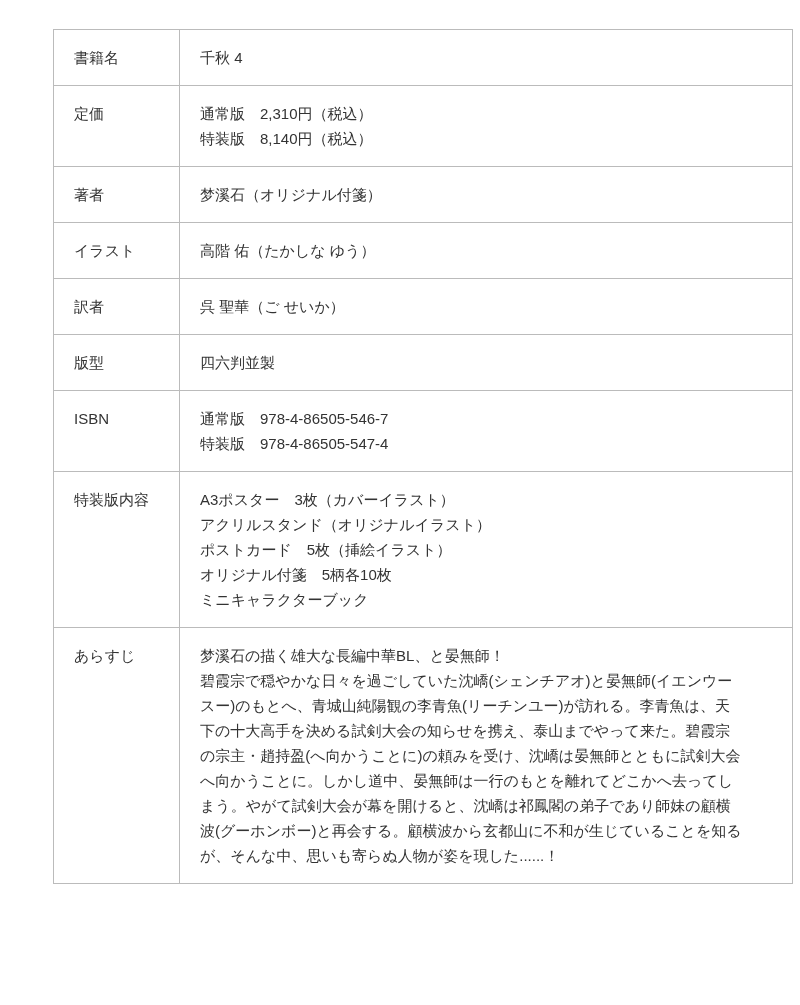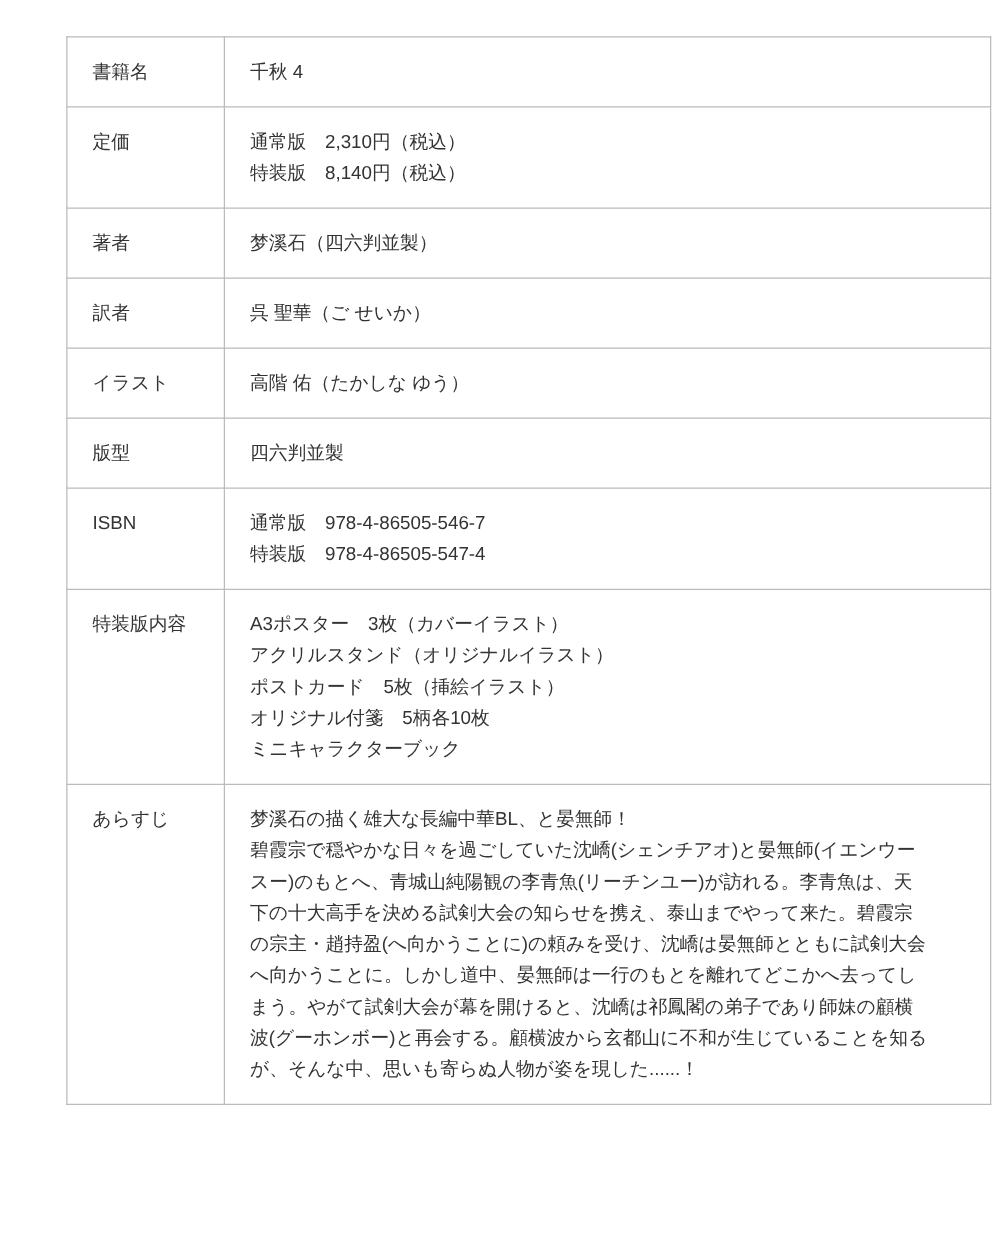--- a/index.html
+++ b/index.html
@@ -73,33 +73,33 @@
         <tr>
     <th>定価</th>
     <td>
             <div class="line">通常版　2,310円（税込）</div>
             <div class="line">特装版　8,140円（税込）</div>
           </td>
   </tr>
         <tr>
     <th>著者</th>
     <td>
-            <div class="line">梦溪石（四六判並製）</div>
+            <div class="line">梦溪石（オリジナル付箋）</div>
+          </td>
+  </tr>
+        <tr>
+    <th>イラスト</th>
+    <td>
+            <div class="line">高階 佑（たかしな ゆう）</div>
           </td>
   </tr>
         <tr>
     <th>訳者</th>
     <td>
             <div class="line">呉 聖華（ご せいか）</div>
-          </td>
-  </tr>
-        <tr>
-    <th>イラスト</th>
-    <td>
-            <div class="line">高階 佑（たかしな ゆう）</div>
           </td>
   </tr>
         <tr>
     <th>版型</th>
     <td>
             <div class="line">四六判並製</div>
           </td>
   </tr>
         <tr>
     <th>ISBN</th>

